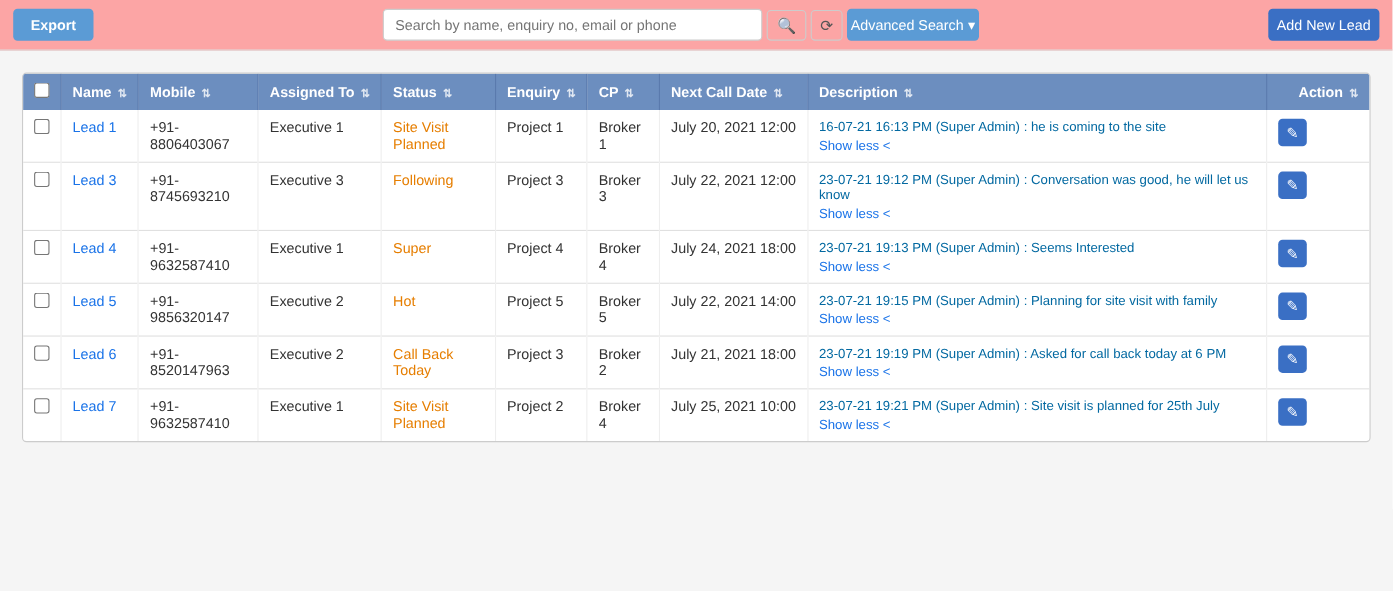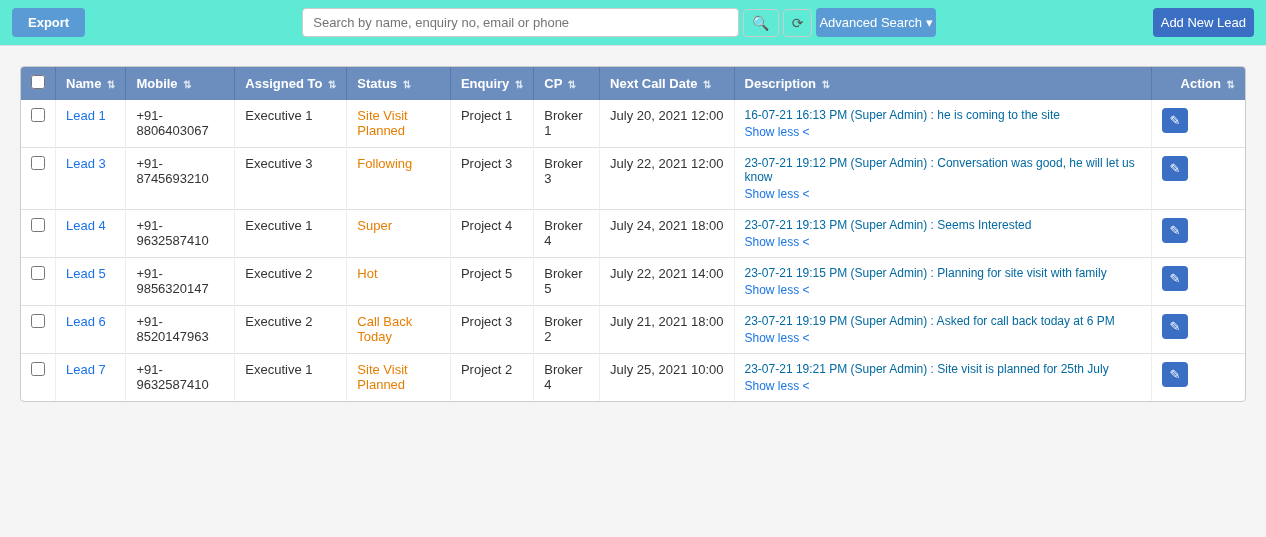--- a/index.html
+++ b/index.html
@@ -2,21 +2,21 @@
 <html><head>
   <meta charset="utf-8">
   <style>
     * { box-sizing: border-box; margin: 0; padding: 0; }
     body { font-family: Arial, sans-serif; font-size: 13px; background: #f5f5f5; color: #333; }
 
     .toolbar {
       display: flex;
       align-items: center;
       padding: 8px 12px;
-      background: #5eead4;
+      background: #fca5a5;
       border-bottom: 1px solid #ddd;
       gap: 8px;
     }
 
     .btn-export {
       background: #5b9bd5;
       color: #fff;
       border: none;
       padding: 7px 16px;
       border-radius: 4px;
@@ -27,21 +27,21 @@
 
     .search-wrapper {
       flex: 1;
       display: flex;
       align-items: center;
       justify-content: center;
       gap: 4px;
     }
 
     .search-input {
-      width: 437px;
+      width: 345px;
       border: 1px solid #ccc;
       border-radius: 4px;
       padding: 6px 10px;
       font-size: 13px;
       outline: none;
     }
 
     .btn-icon {
       background: none;
       border: 1px solid #ccc;

